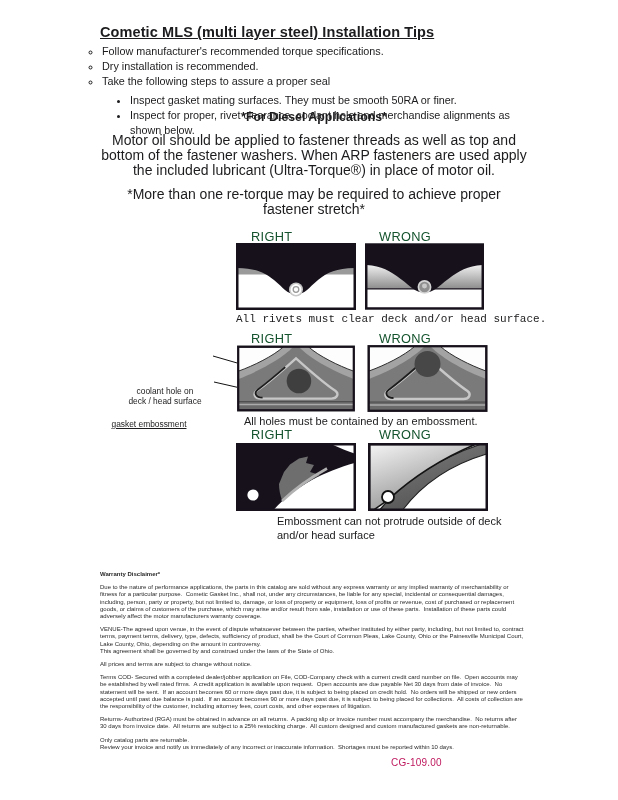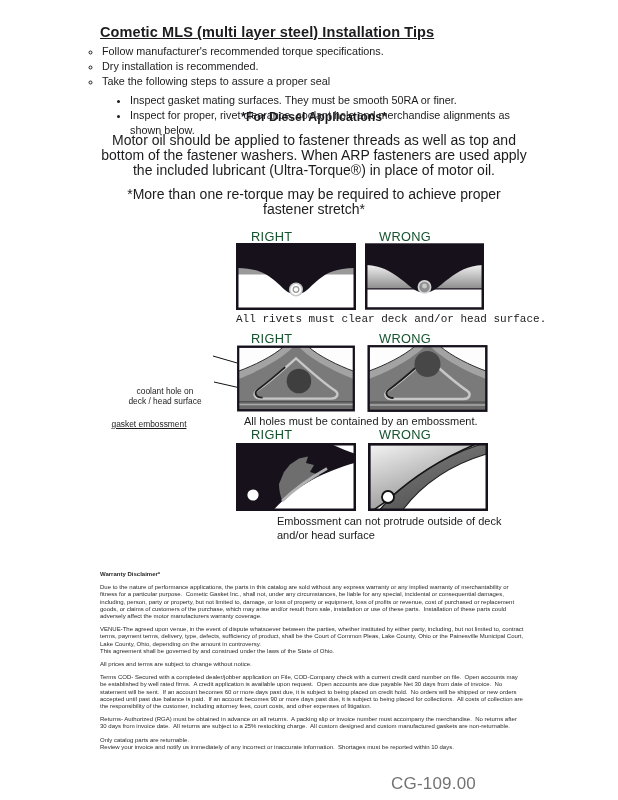--- a/index.html
+++ b/index.html
@@ -24,21 +24,21 @@
   .note{margin-top:12px;}
 
   .dg-label{width:90px;font-size:12.8px;letter-spacing:.3px;color:#14532d;}
   .dg-caption{font-size:11px;line-height:13.5px;color:#1c1c1e;}
   .panel{display:block;}
   .callout{font-size:8.4px;line-height:9.6px;text-align:center;color:#1c1c1e;margin-top:44px;}
 
   .legal{left:100px;top:571px;width:424px;font-size:6px;line-height:7.2px;color:#2a2a2a;}
   .legal .lg-head{font-weight:bold;margin:0 0 6px 0;}
   .legal p{margin:0 0 6px 0;}
-  .footer-code{left:391px;top:774px;font-size:17px;color:#737373;letter-spacing:.2px;}
+  .footer-code{left:391px;top:757px;font-size:10px;color:#be185d;letter-spacing:.2px;}
 </style>
 </head>
 <body>
 
 <div class="abs title">Cometic MLS (multi layer steel) Installation Tips</div>
 
 <div class="abs tips">
   <ul>
     <li>Follow manufacturer's recommended torque specifications.</li>
     <li>Dry installation is recommended.</li>

